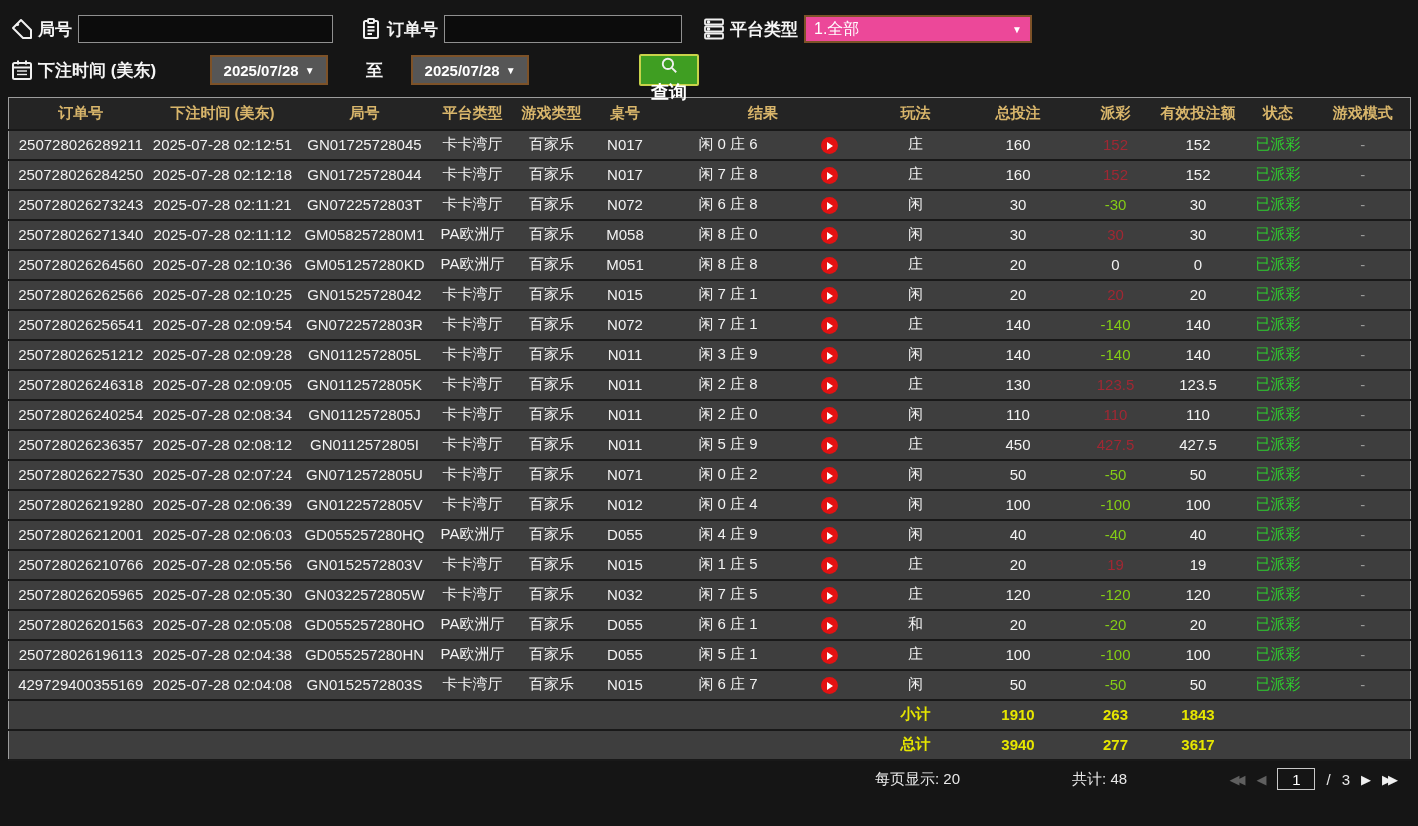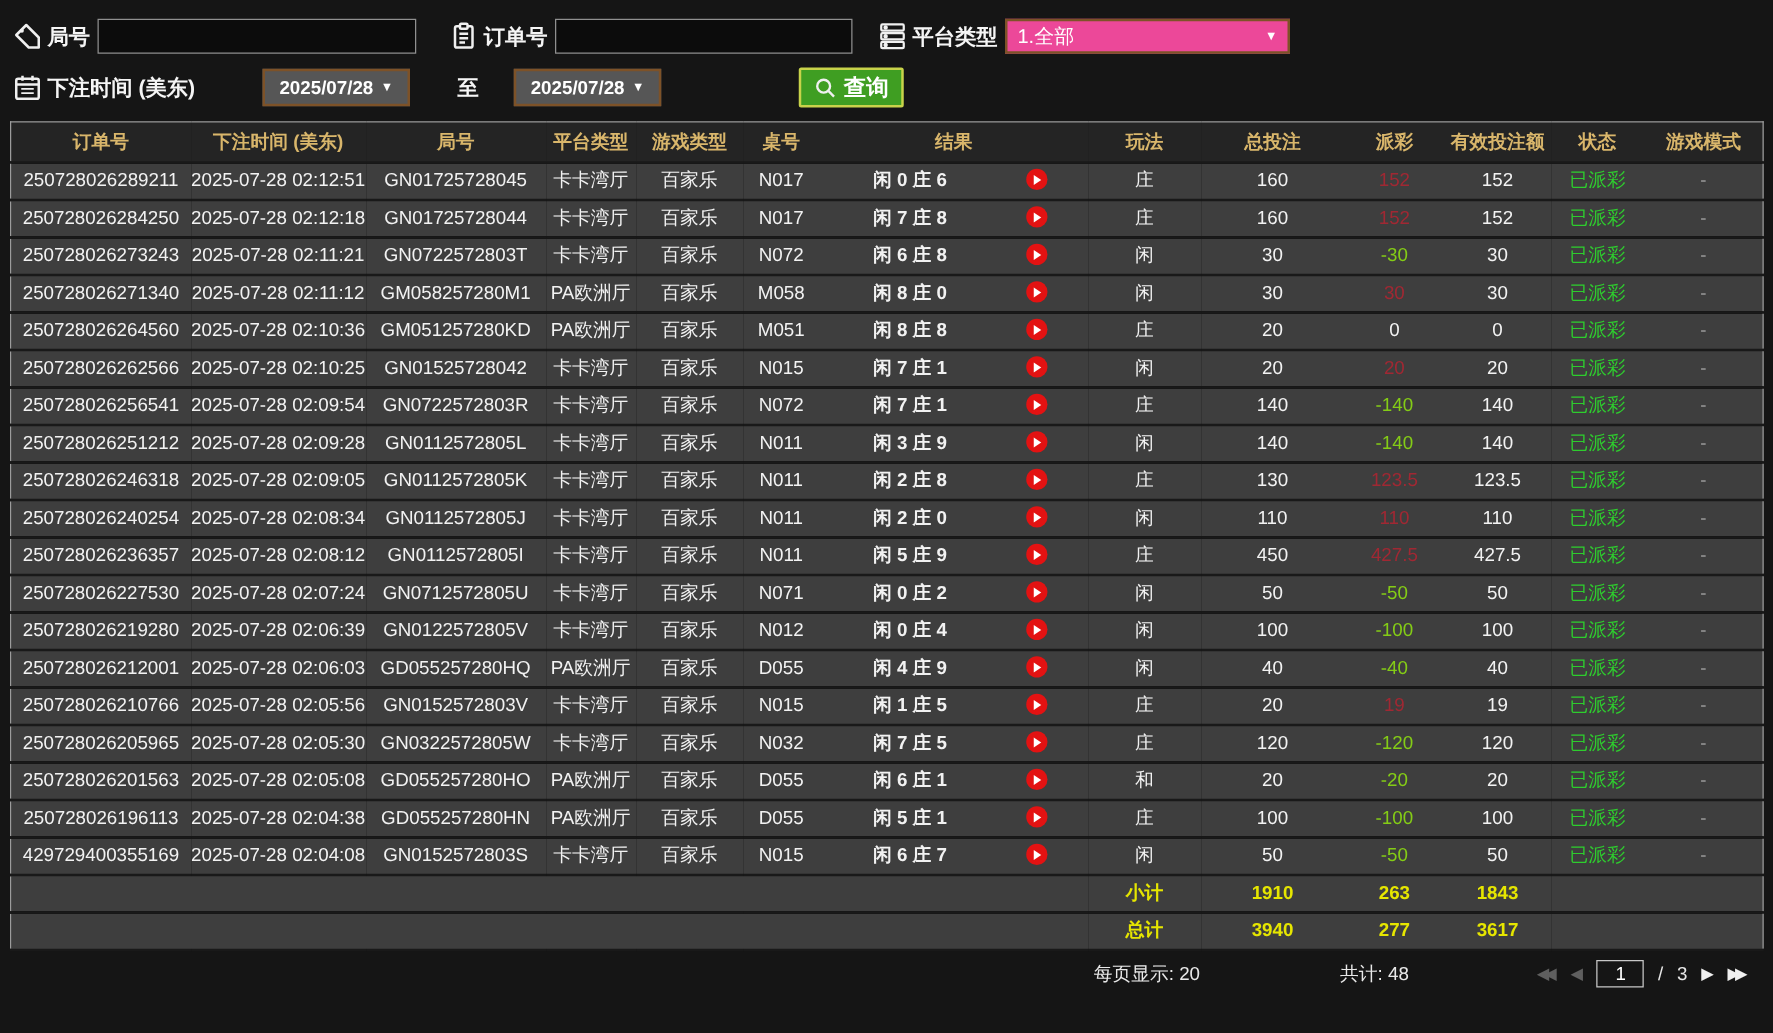--- a/index.html
+++ b/index.html
@@ -36,35 +36,35 @@
     display:flex; align-items:center; justify-content:center; gap:6px;
     font-weight:bold; font-size:15px; color:#fff; cursor:pointer;
   }
   .date1 { margin-left:54px; }
   .to-lbl { margin:0 0 0 38px; }
   .date2 { margin-left:28px; }
   .search-btn {
     margin-left:110px; height:32px; padding:0 10px;
     background:#3f9e22; border:2px solid #c8d34a; border-radius:2px;
     display:flex; align-items:center; gap:5px; cursor:pointer;
-    color:#fff; font-size:18px; font-weight:bold;
+    color:#fff; font-size:18px; font-weight:bold;flex-direction:column;
   }
   .search-btn .icn { width:19px; height:19px; margin:0; }
   
   .tbl-wrap { margin:11px 8px 0 8px; }
   table { width:1402px; border-collapse:collapse; table-layout:fixed;
           border:1px solid #9c9c9c; }
   thead tr { height:32px; background:#242424; }
   th { color:#d9b66b; font-size:15px; font-weight:bold; text-align:center;
        border-bottom:2px solid #191919; }
   tbody tr.data-row, tbody tr.sum-row { height:30px; background:#3e3e3e;
        border-bottom:2px solid #191919; }
   td { font-size:15px; color:#f2f2f2; text-align:center; vertical-align:middle;
        overflow:hidden; white-space:nowrap; }
-  .rc { display:flex; align-items:flex-start; height:100%;font-weight:bold; }
+  .rc { display:flex; align-items:flex-end; height:100%; }
   .rt { display:inline-block; width:145px; text-align:center; }
   th .rt { width:145px; }
   .play {
     width:17px; height:17px; border-radius:50%; background:#e31212;
     margin-left:20px; position:relative; display:inline-block; cursor:pointer;
     flex:0 0 auto;
   }
   .play::after {
     content:""; position:absolute; left:6.5px; top:4.5px;
     border-left:6px solid #fff; border-top:4px solid transparent;

